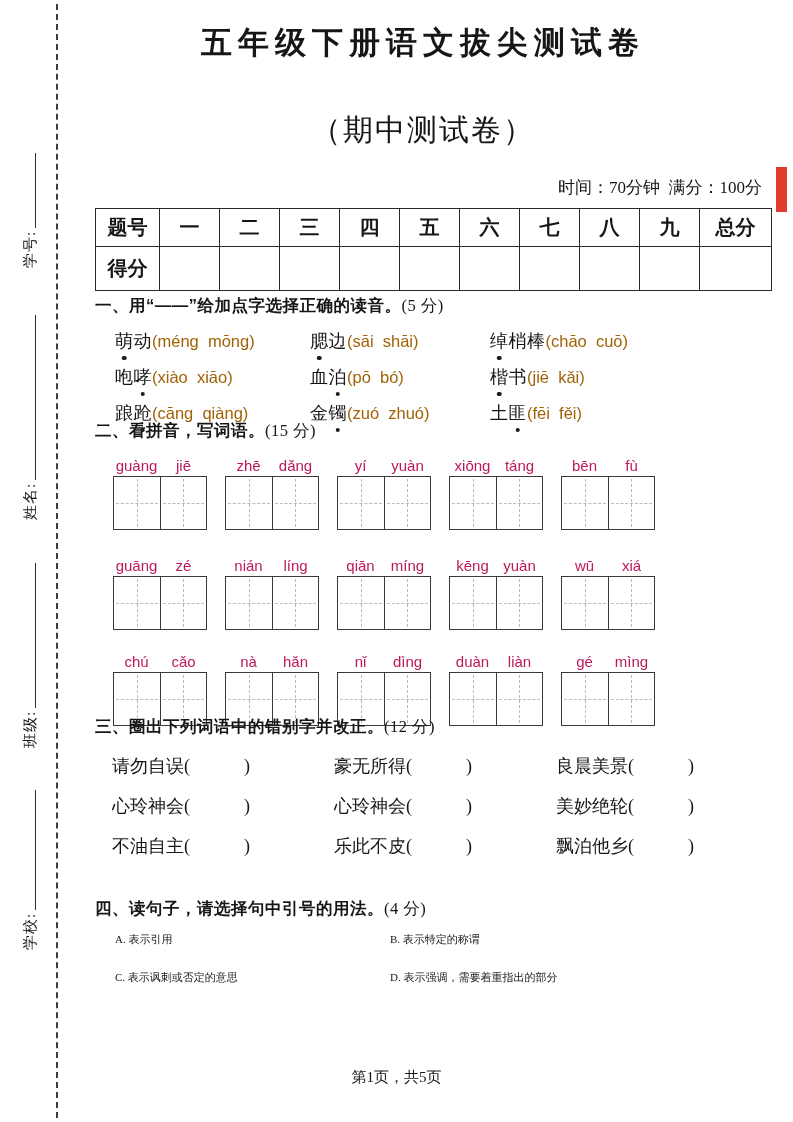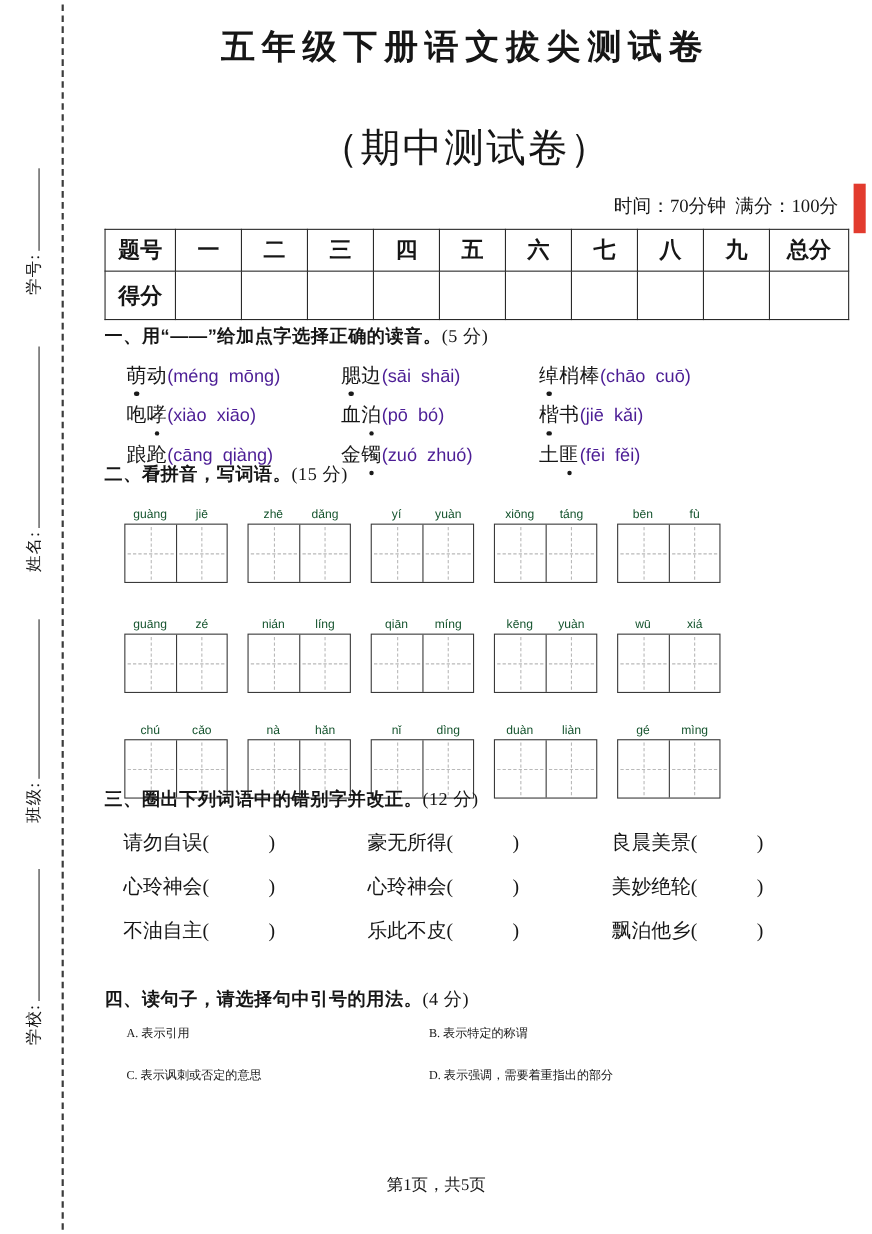--- a/index.html
+++ b/index.html
@@ -32,21 +32,21 @@
   .side-label { font-size: 15px; letter-spacing: 1px; white-space: nowrap; }
   .side-line { flex: 1; border-bottom: 1.6px solid #2e2e2e; height: 1px; margin: 0 0 4px 3px; }
 
   .title {
     position: absolute; left: 85px; width: 676px; top: 22px;
     font-size: 31px; font-weight: 700; text-align: center;
     letter-spacing: 6px; white-space: nowrap;
   }
   .subtitle {
     position: absolute; left: 85px; width: 676px; top: 110px;
-    font-size: 36px; font-weight: 400; text-align: center; letter-spacing: 2px;
+    font-size: 30px; font-weight: 400; text-align: center; letter-spacing: 2px;
   }
   .meta {
     position: absolute; right: 31px; top: 176px;
     font-size: 17px; white-space: pre;
   }
   table.score-table {
     position: absolute; left: 95px; top: 208px;
     border-collapse: collapse; table-layout: fixed;
   }
   table.score-table td {
@@ -76,30 +76,30 @@
   .ph-item { font-size: 18px; white-space: nowrap; }
   .ph-word { letter-spacing: 0.5px; }
   .dotted { position: relative; display: inline-block; }
   .dotted::after {
     content: ""; position: absolute; left: 50%; bottom: -7px;
     width: 4.5px; height: 4.5px; border-radius: 50%;
     background: #1a1a1a; transform: translateX(-50%);
   }
   .ph-pinyin {
     font-family: "Liberation Sans", sans-serif;
-    font-size: 16.5px; color: #4c1d95; white-space: pre;
+    font-size: 16.5px; color: #a16207; white-space: pre;
   }
 
   .row2 { display: flex; padding-left: 18px; gap: 18px; }
   .row2.m1 { margin-top: 8px; }
   .row2.m2 { margin-top: 20px; }
   .row2.m3 { margin-top: 16px; }
   .grp { width: 94px; }
   .py { display: flex; height: 24px; align-items: flex-end;
-        font-family: "Liberation Sans", sans-serif; font-size: 11px; color:#14532d; }
+        font-family: "Liberation Sans", sans-serif; font-size: 15px; color:#be185d; }
   .py span { flex: 1; text-align: center; }
   .cells { display: flex; height: 54px; border: 1.6px solid #3a3a3a; margin-top: 2px; background:#fff; }
   .cell { flex: 1; position: relative; }
   .cell + .cell { border-left: 1.4px solid #3a3a3a; }
   .cell::before {
     content: ""; position: absolute; left: 50%; top: 2px; bottom: 2px;
     border-left: 1px dashed #b9b9b9;
   }
   .cell::after {
     content: ""; position: absolute; top: 50%; left: 2px; right: 2px;

